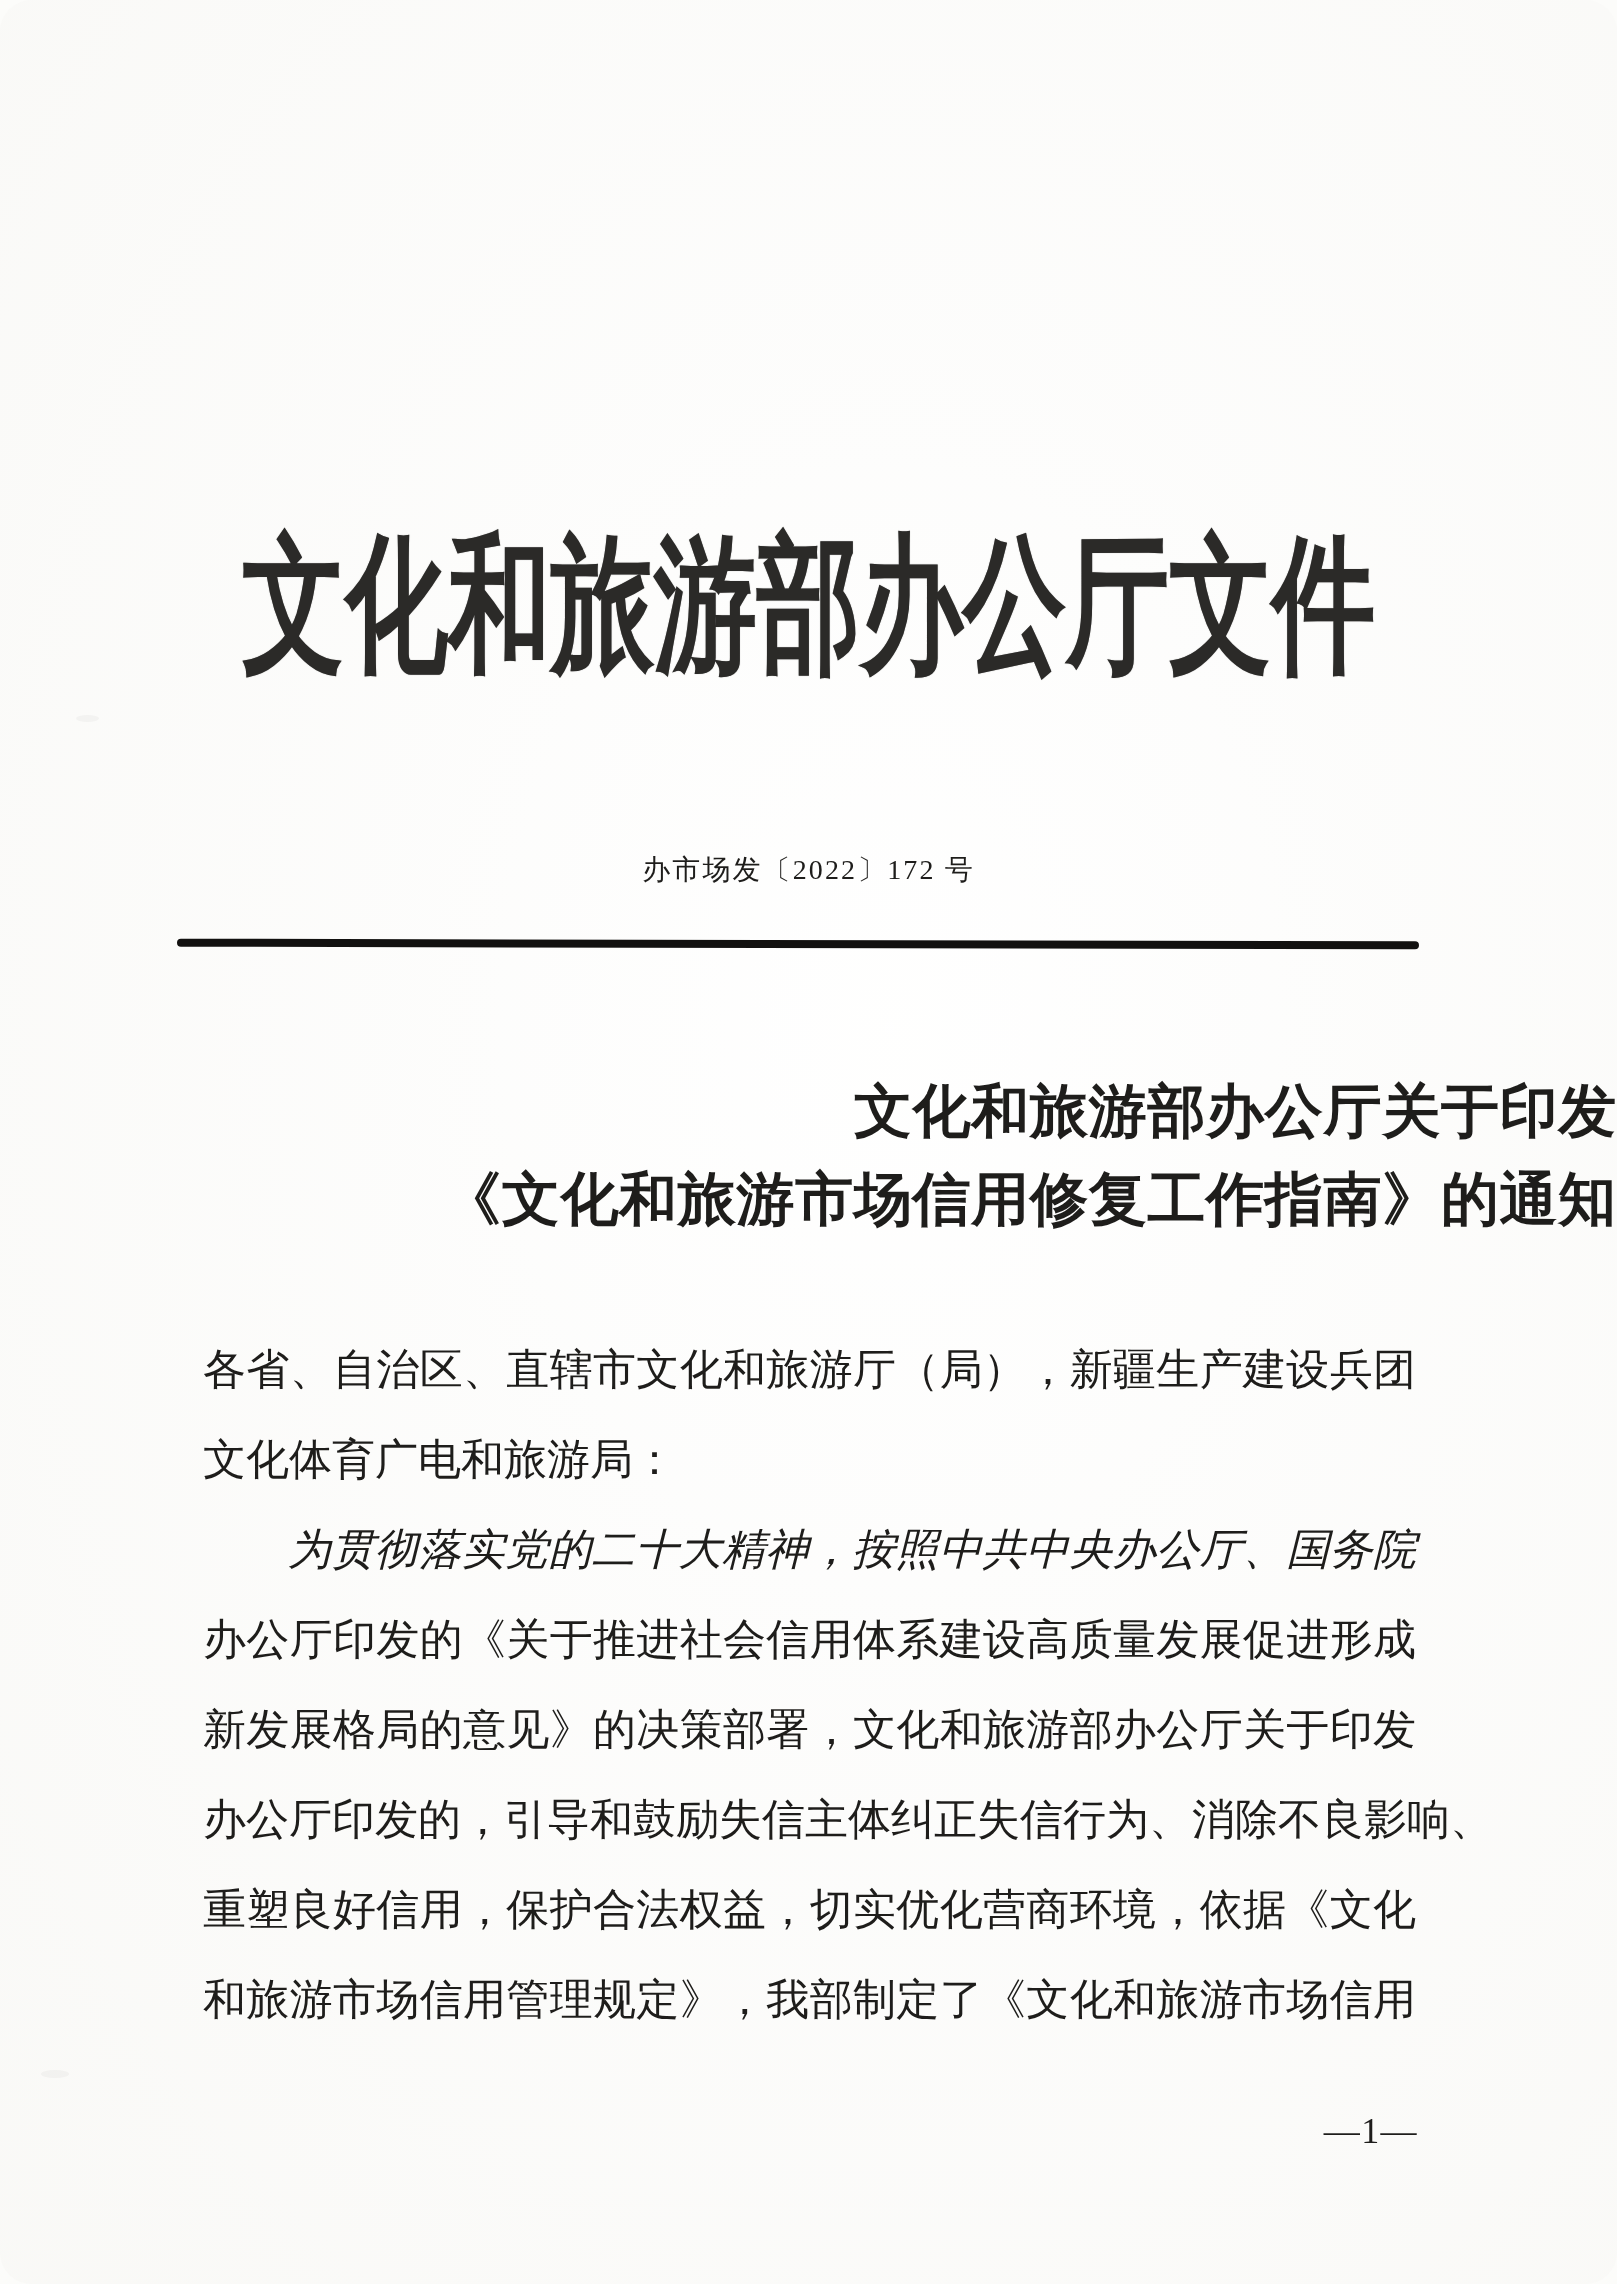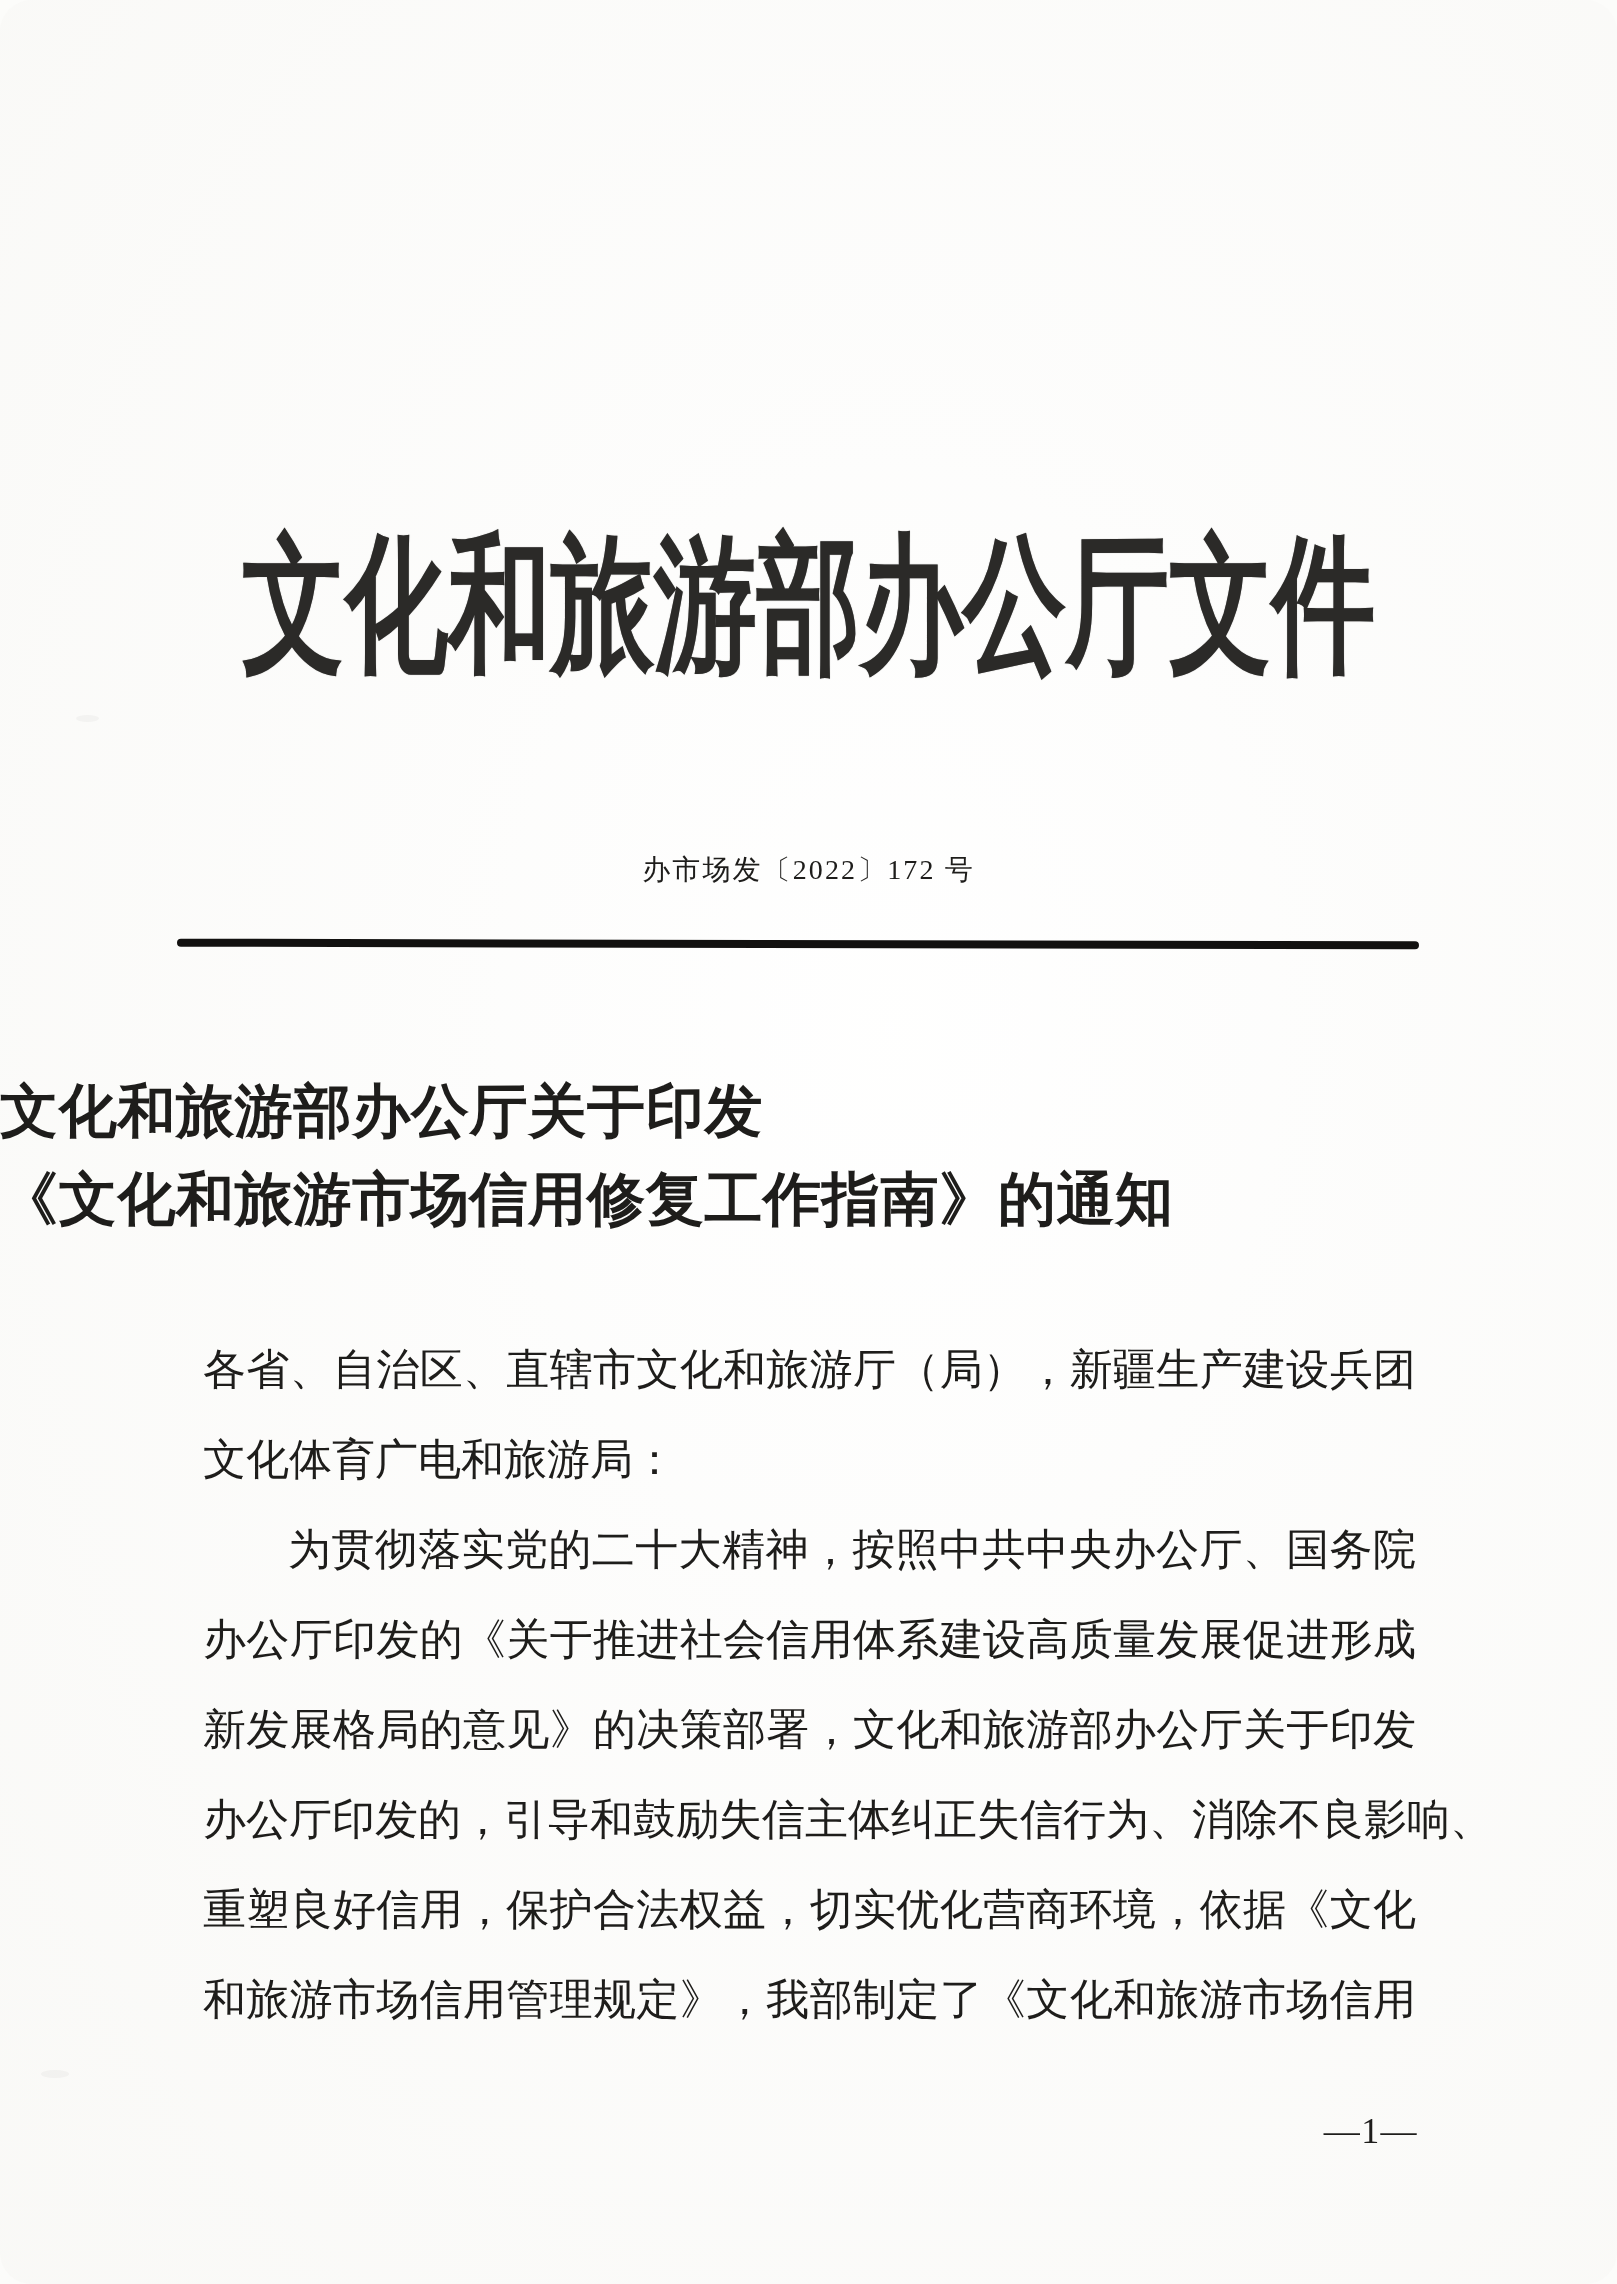--- a/index.html
+++ b/index.html
@@ -64,21 +64,21 @@
     background:var(--rule);
     border-radius:4.1px;
     transform:rotate(0.12deg);
   }
   
   .notice-title{
     position:absolute;
     top:1067px;
     left:0;
     width:100%;
-    text-align:left;
+    text-align:right;
     font-family:"Liberation Sans","DejaVu Sans",sans-serif;
     font-weight:700;
     font-size:58px;
     line-height:88px;
     color:var(--ink);
     letter-spacing:0.7px;
   }
   .notice-title .t-line{white-space:nowrap;}
   
   .body-text{
@@ -93,21 +93,21 @@
   .b-line{
     height:90px;
     white-space:nowrap;
   }
   .b-line.justify{
     white-space:normal;
     text-align:justify;
     text-align-last:justify;
     text-justify:inter-character;
   }
-  .b-line.indent{ text-indent:85px; }
+  .b-line.indent{ text-indent:85px;font-style:italic; }
   
   .page-number{
     position:absolute;
     top:2110px;
     right:199px;
     font-size:36px;
     letter-spacing:1.4px;
     color:var(--ink);
     white-space:nowrap;
   }

